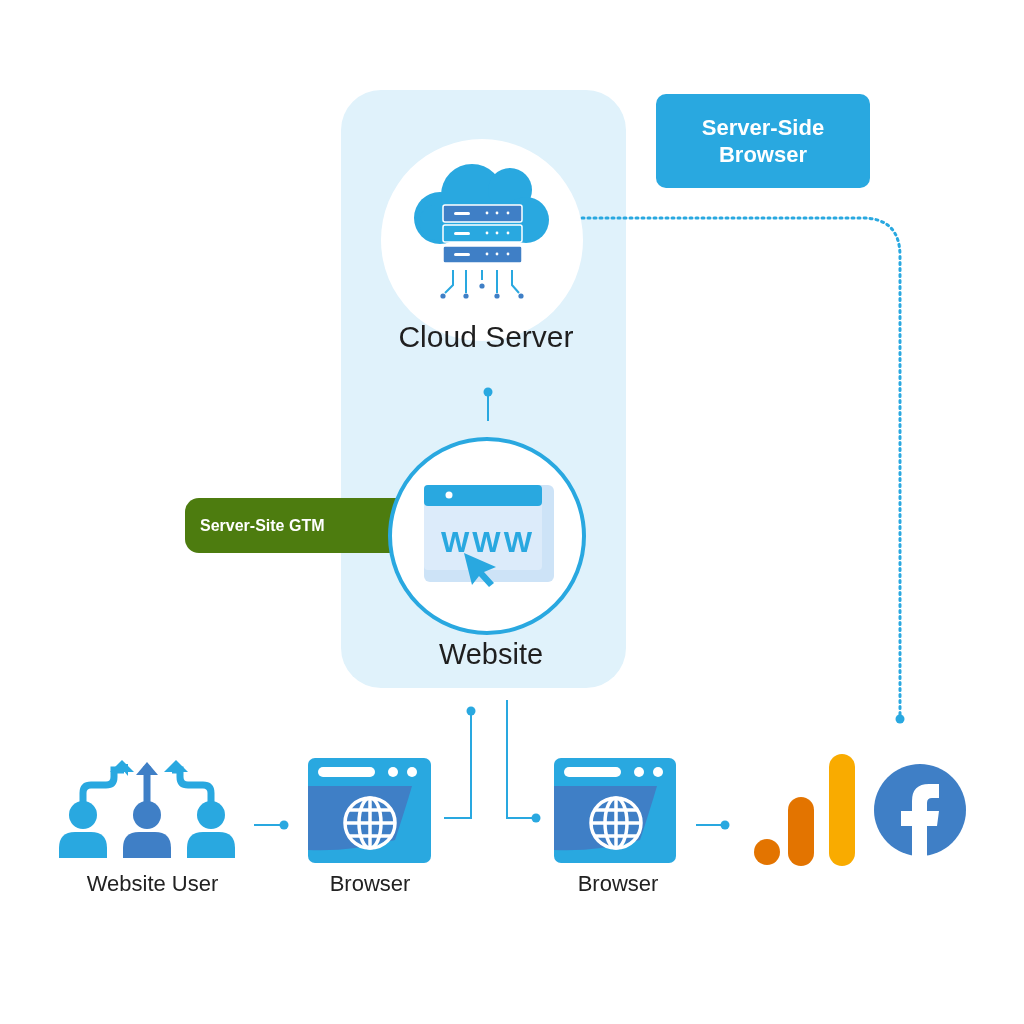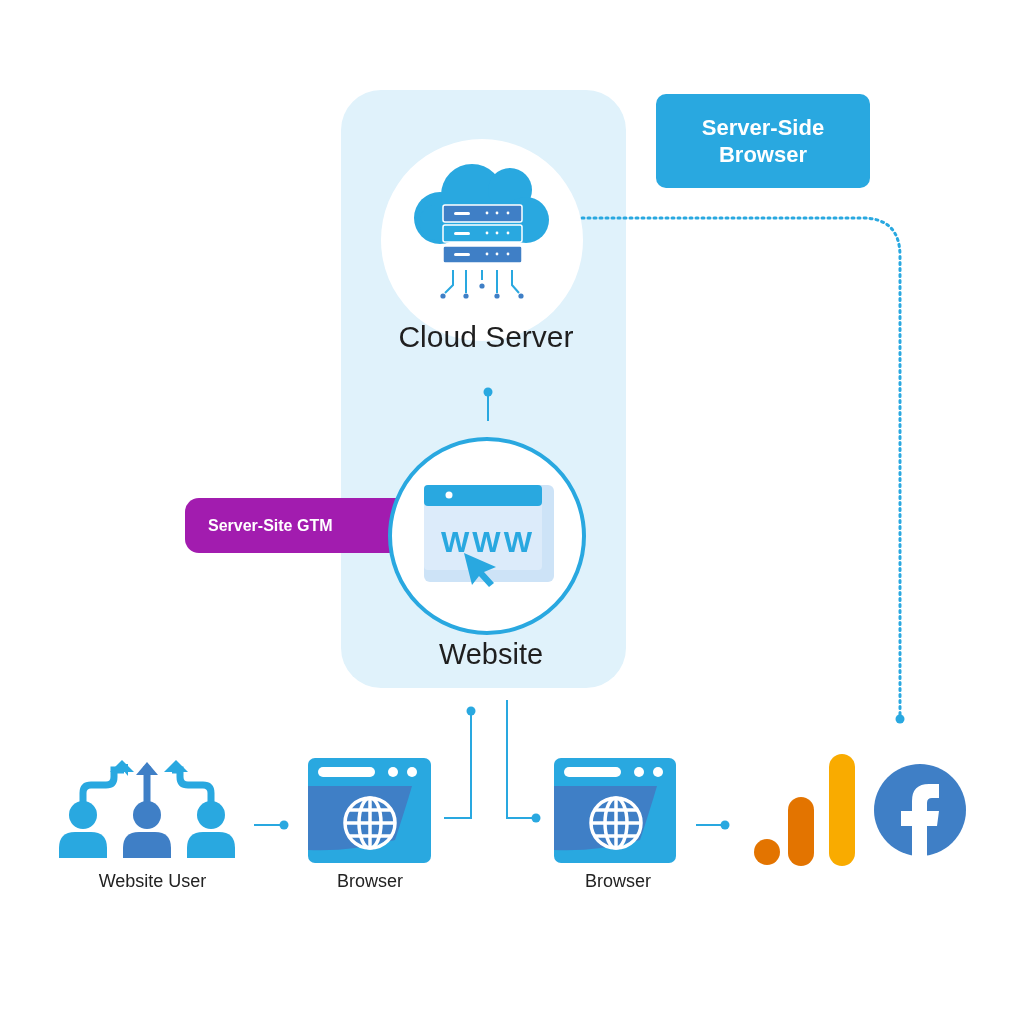--- a/index.html
+++ b/index.html
@@ -5,22 +5,22 @@
   html,body{margin:0;padding:0;background:#ffffff;}
   body{width:1024px;height:1024px;position:relative;overflow:hidden;font-family:"Liberation Sans",sans-serif;}
   .abs{position:absolute;}
   #panel{left:341px;top:90px;width:285px;height:598px;background:#e0f2fb;border-radius:40px;}
   #cloud-circle{left:381px;top:139px;width:202px;height:202px;border-radius:50%;background:#ffffff;}
   #website-circle{left:388px;top:437px;width:198px;height:198px;border-radius:50%;background:#ffffff;border:4px solid #29a8e0;box-sizing:border-box;}
   .lbl{color:#1f1f1f;font-weight:normal;text-align:center;white-space:nowrap;}
   #cloud-label{left:341px;top:312px;width:290px;font-size:30px;margin-top:8px;}
   #website-label{left:341px;top:638px;width:300px;font-size:29px;}
   #sst-box{left:656px;top:94px;width:214px;height:94px;background:#29a8e0;border-radius:10px;color:#fff;font-weight:bold;font-size:22px;display:flex;align-items:center;justify-content:center;text-align:center;line-height:27px;}
-  #gtm-pill{left:185px;top:498px;width:230px;height:55px;background:#a21caf;border-radius:14px;color:#fff;font-weight:bold;font-size:16px;display:flex;align-items:center;padding-left:23px;box-sizing:border-box;}
-  .small-lbl{font-size:18px;color:#222;text-align:center;white-space:nowrap;}
+  #gtm-pill{left:185px;top:498px;width:230px;height:55px;background:#4d7c0f;border-radius:14px;color:#fff;font-weight:bold;font-size:16px;display:flex;align-items:center;padding-left:15px;box-sizing:border-box;}
+  .small-lbl{font-size:22px;color:#222;text-align:center;white-space:nowrap;}
   svg{position:absolute;left:0;top:0;}
 </style>
 </head>
 <body>
 
 <div id="panel" class="abs"></div>
 
 <svg width="1024" height="1024" viewBox="0 0 1024 1024">
 
   <path d="M552 218 H862 Q900 218 900 256 V718" fill="none" stroke="#29a8e0" stroke-width="3" stroke-dasharray="2 4" stroke-linecap="round"></path>

